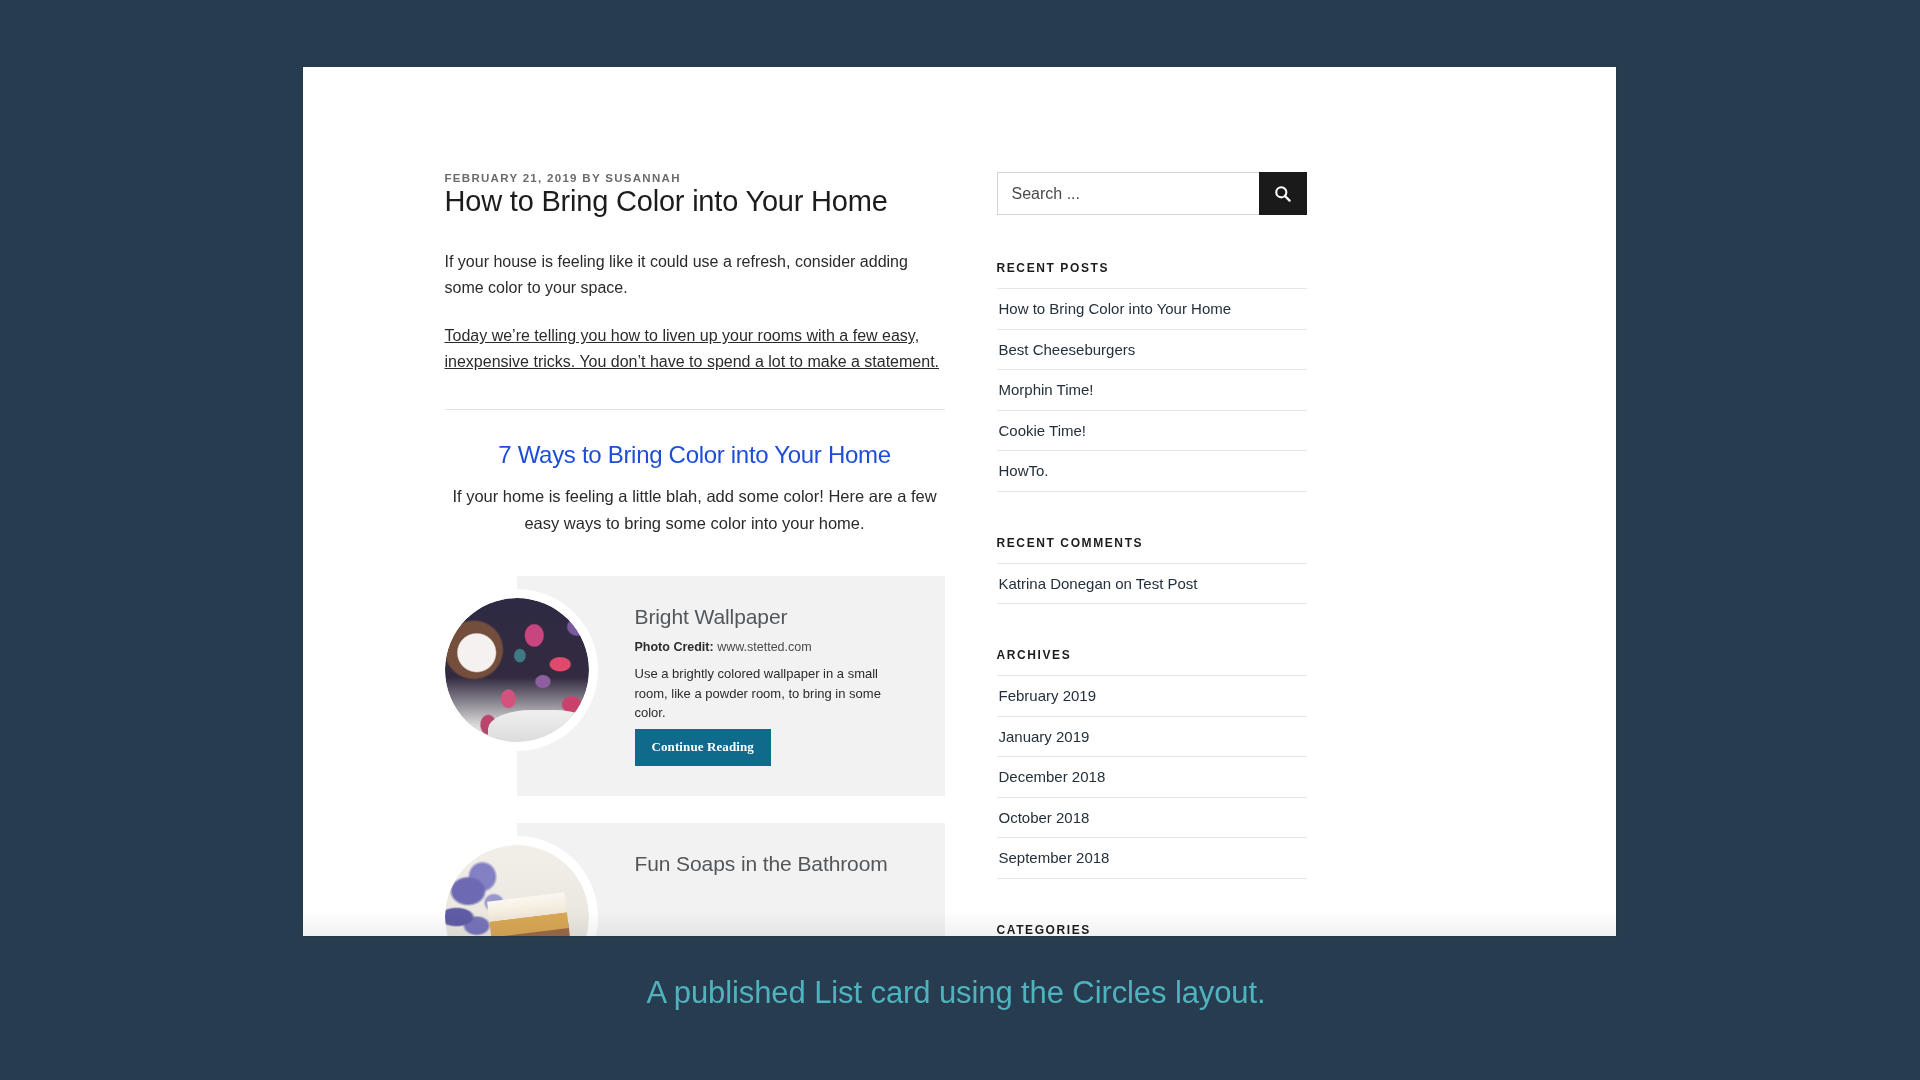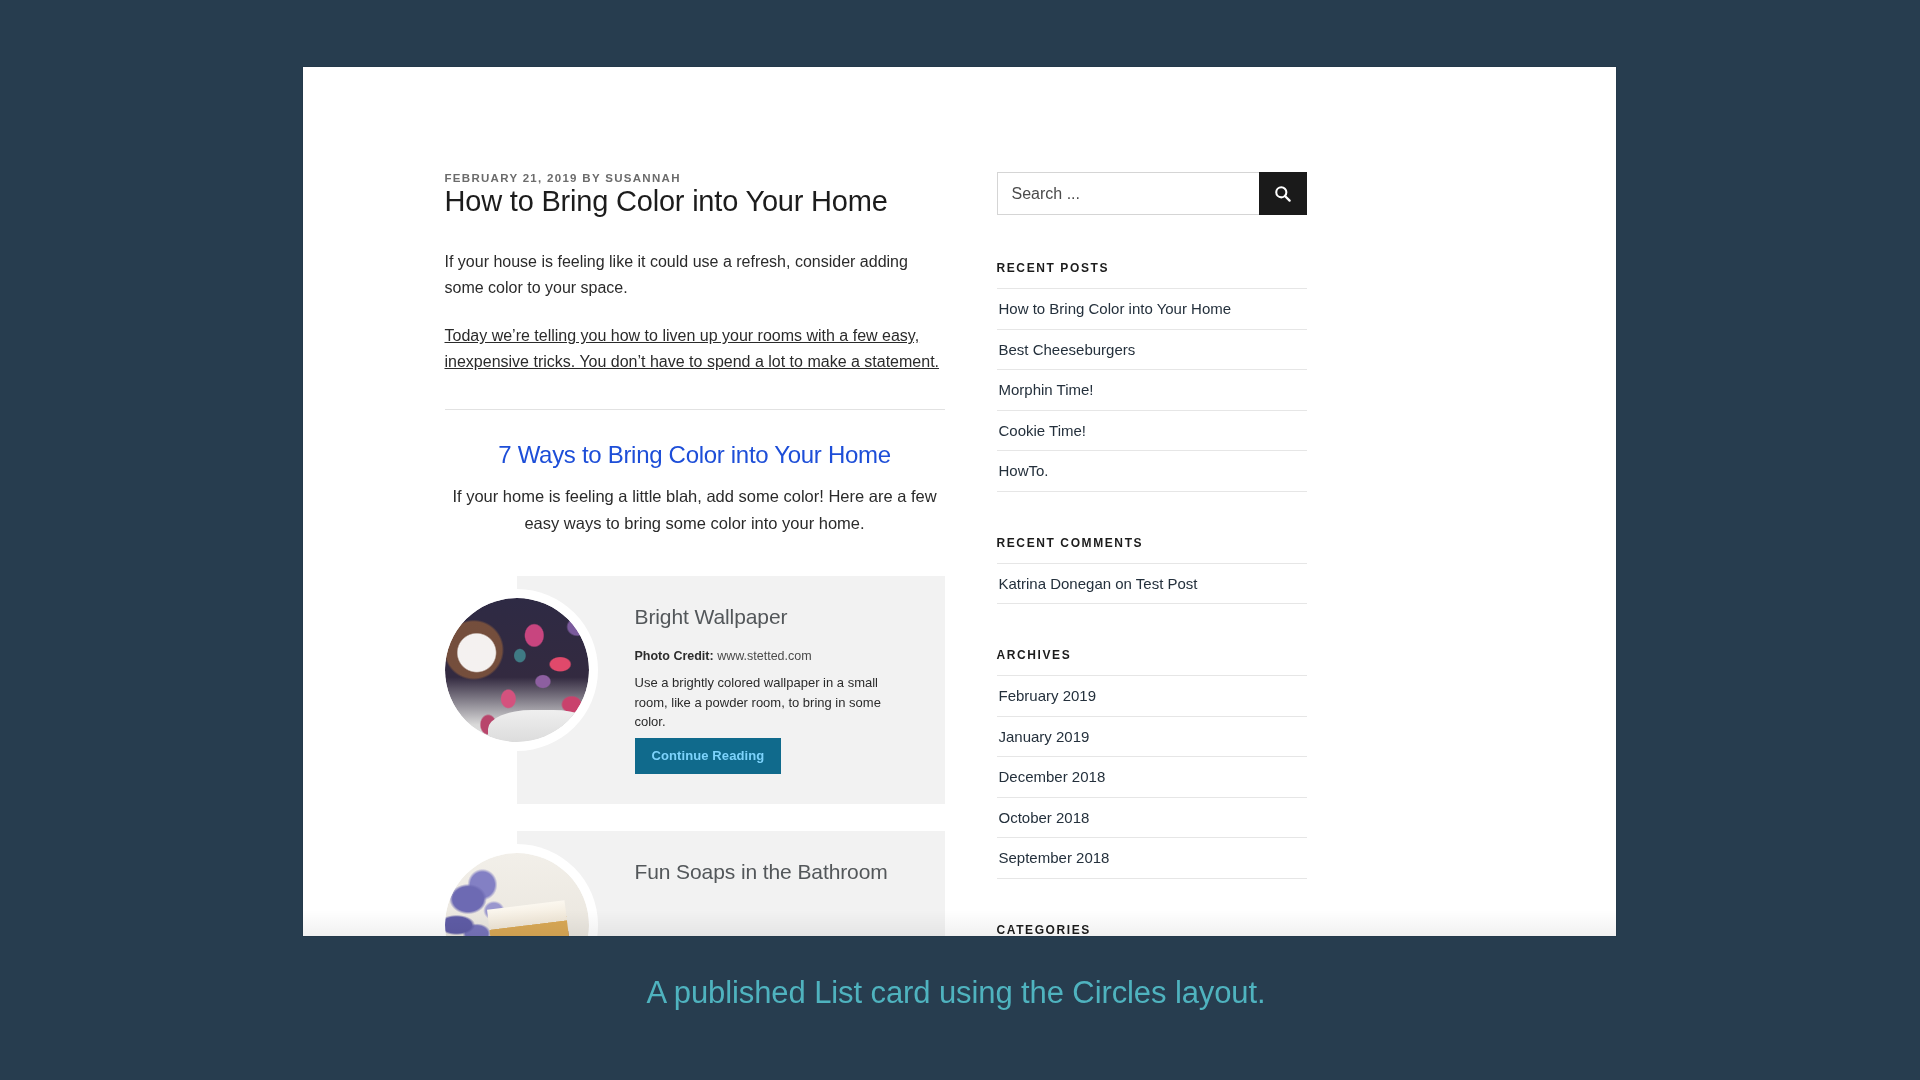--- a/index.html
+++ b/index.html
@@ -184,21 +184,21 @@
     left: 36%; top: 70%; width: 9%; height: 20%;
     background: linear-gradient(180deg,#b88a4e 0%, #8a5f32 100%);
     border-radius: 2px 2px 3px 3px;
   }
 
   .item-title {
     font-size: 21px;
     font-weight: 400;
     color: #53575a;
     line-height: 1.25;
-    margin-bottom: 18px;
+    margin-bottom: 9px;
     letter-spacing: -0.1px;
   }
 
   .item-credit {
     font-size: 12.5px;
     color: #4a4a4a;
     margin-bottom: 7px;
     line-height: 1.4;
   }
   .item-credit .credit-label { font-weight: 700; color: #2d2d2d; }
@@ -206,28 +206,28 @@
   .item-text {
     font-size: 13px;
     line-height: 1.52;
     color: #2b2b2b;
     margin-bottom: 6px;
   }
 
   .item-button {
     display: inline-block;
     background: #106a8c;
-    color: #7dd3fc;
+    color: #ffffff;
     font-size: 13px;
     font-weight: 700;
     padding: 10px 17px 11px 17px;
     border: none;
     cursor: pointer;
     letter-spacing: 0.1px;
-    font-family: Liberation Sans, sans-serif;
+    font-family: Liberation Serif, serif;
   }
 
   
   .sidebar {
     width: 310px;
     flex: 0 0 310px;
     padding-top: 5px;
   }
 
   .search-row {

